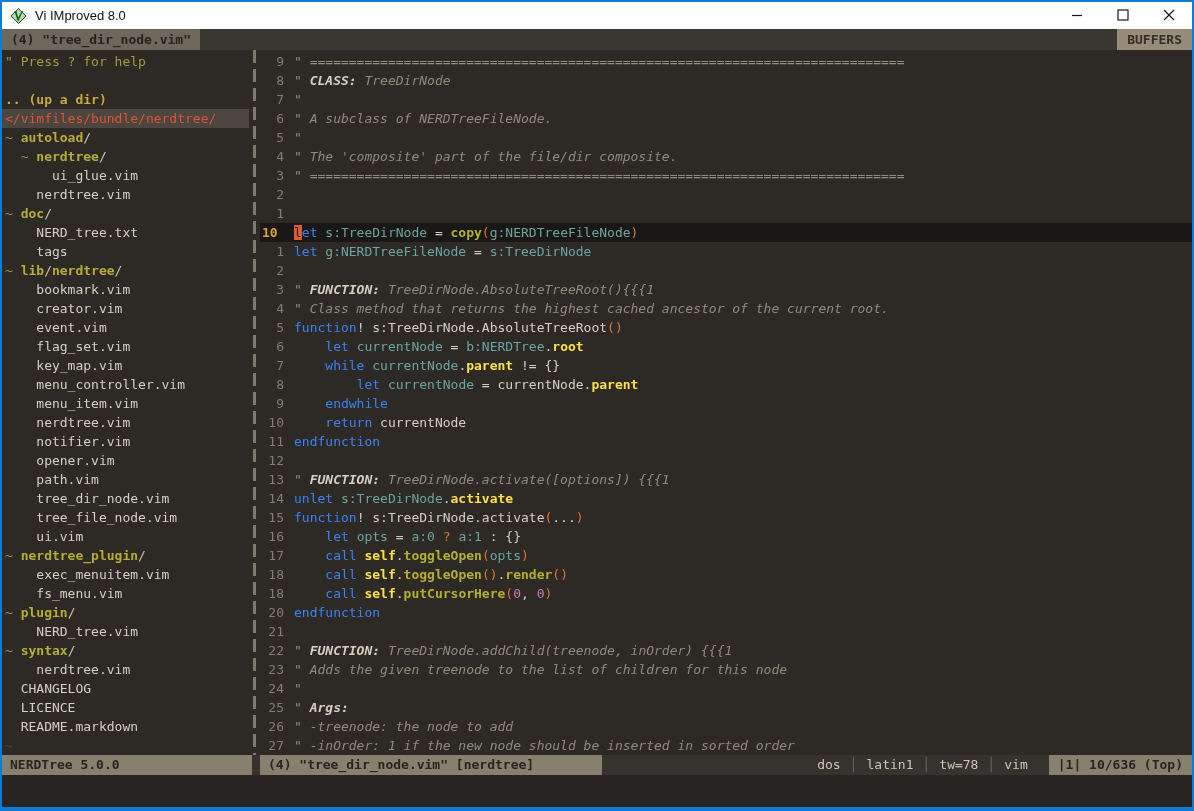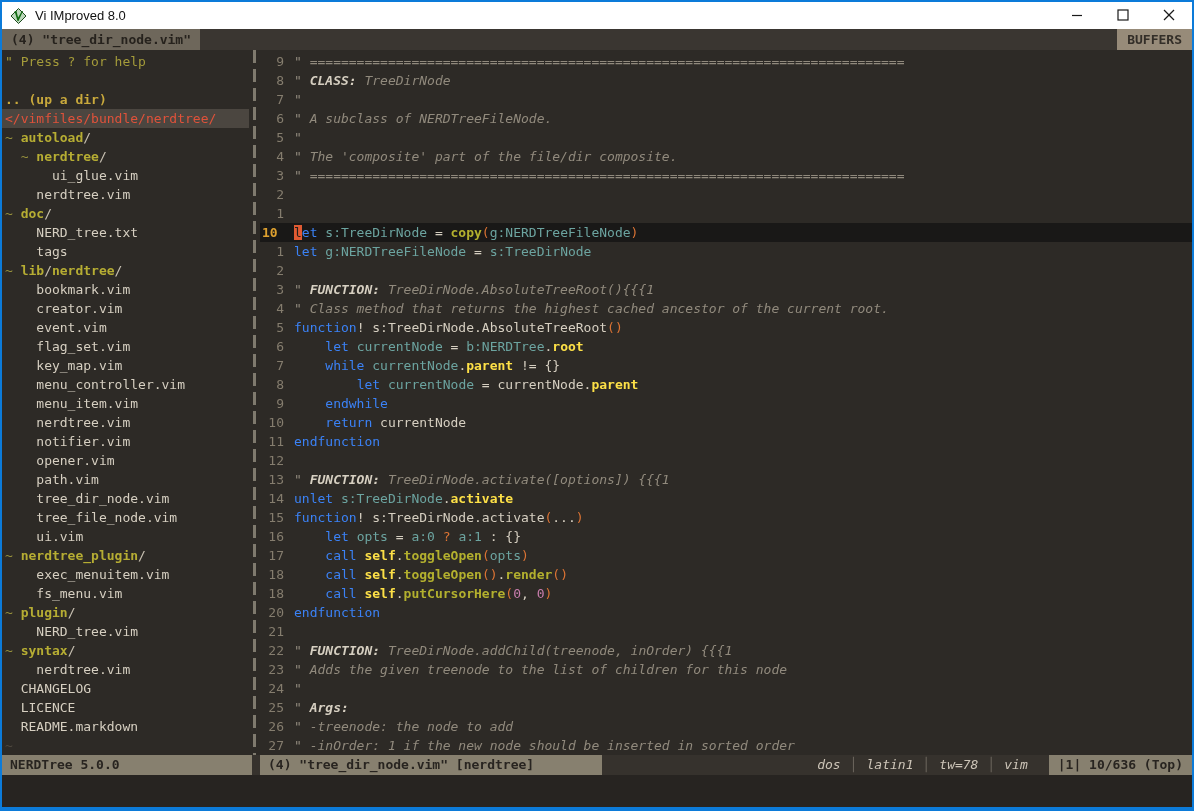--- a/index.html
+++ b/index.html
@@ -52,21 +52,21 @@
   .tk-file{color:#d6cfc1;}
   .tk-dim{color:#4d473e;}
   
   .statusline{height:20px;background:#36322d;display:flex;align-items:stretch;
       font:bold 13px/20px "DejaVu Sans Mono",monospace;flex:0 0 auto;white-space:pre;}
   .sl-seg{background:#87806f;color:#282420;overflow:hidden;}
   .sl-left{width:250px;padding-left:8px;box-sizing:border-box;}
   .sl-gap{width:8px;}
   .sl-buffer{width:342px;padding:0 8px;box-sizing:border-box;}
   .sl-spacer{flex:1;}
-  .sl-right{color:#cdc5b8;font-weight:normal;display:flex;align-items:flex-end;font-style:italic;}
+  .sl-right{color:#cdc5b8;font-weight:normal;display:flex;align-items:flex-end;}
   .sl-item{margin:0 9px;}
   .sl-sep{color:#6b655c;}
   .sl-badge{padding:0 9px;margin-left:12px;}
   
   .cmdline{height:32px;background:#272421;flex:0 0 auto;}
 </style>
 </head>
 <body>
 
 <div class="window">

